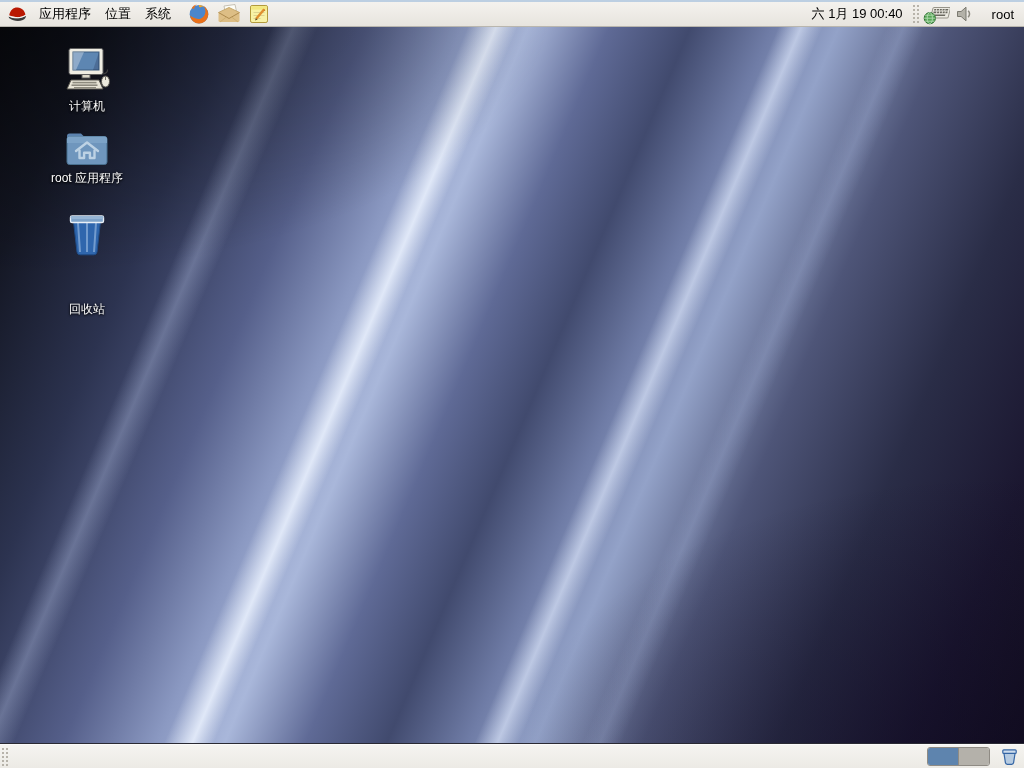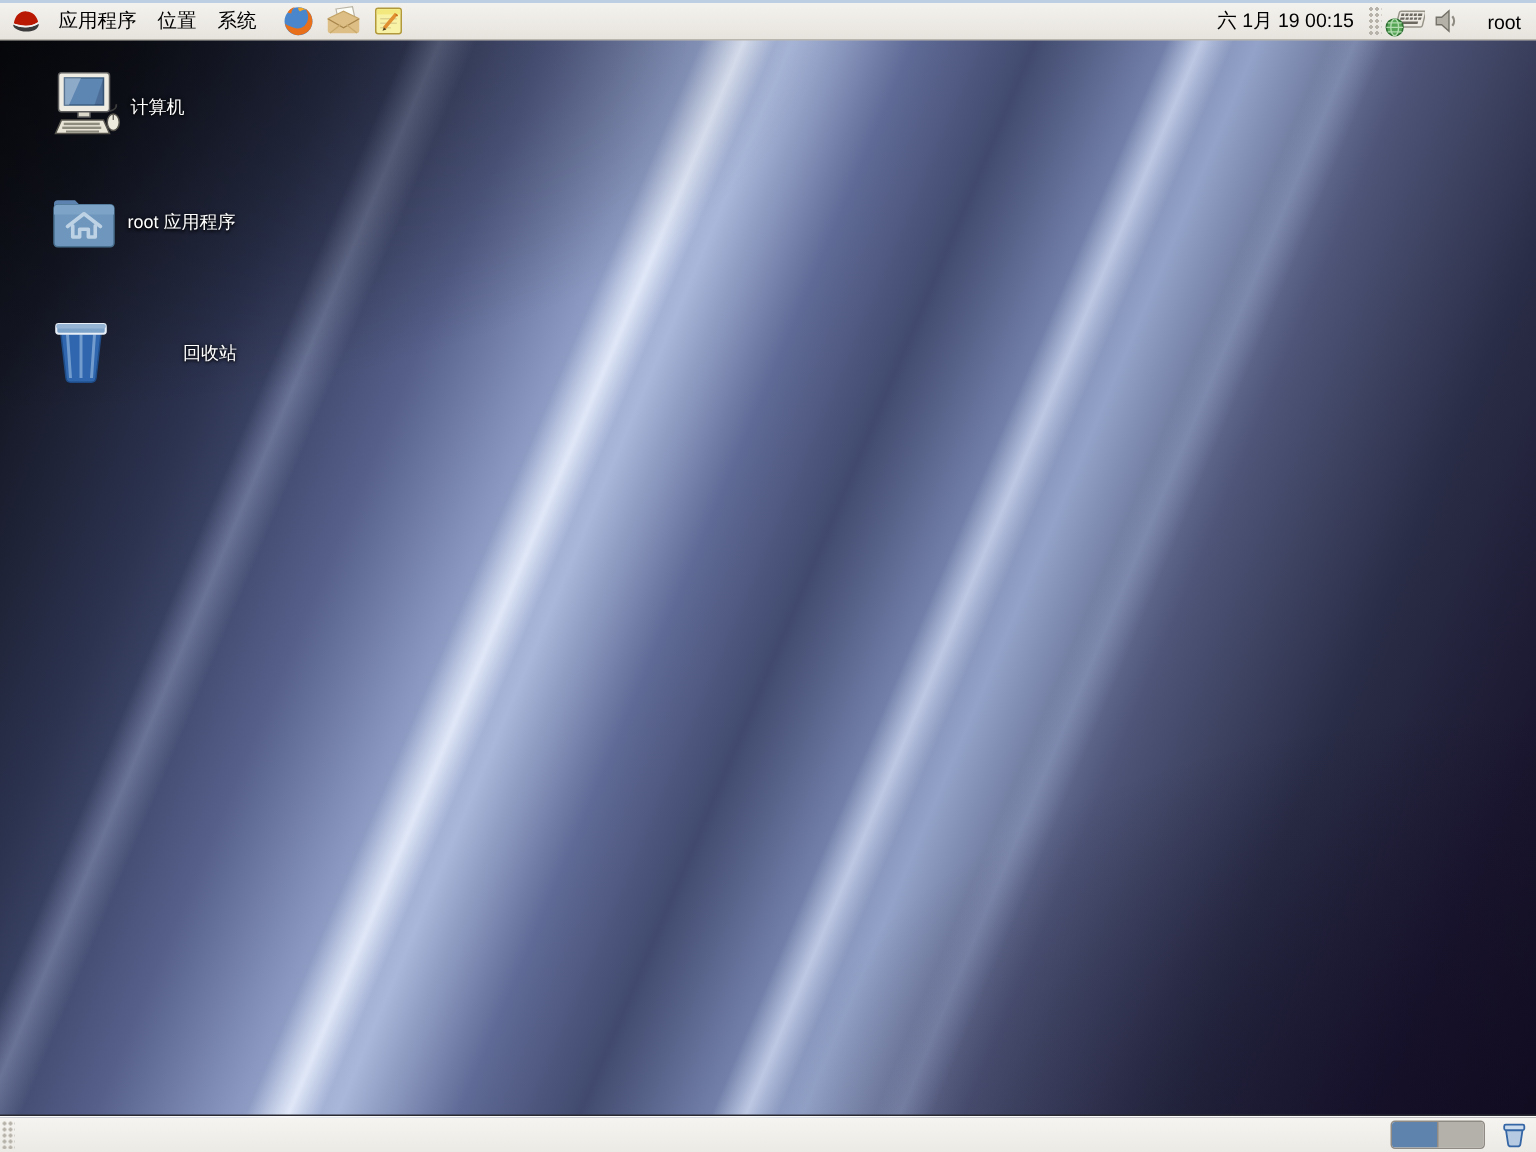--- a/index.html
+++ b/index.html
@@ -55,22 +55,22 @@
   .launcher{
     display:flex;align-items:center;justify-content:center;
     width:30px;height:100%;
   }
   .spacer{flex:1;}
   .clock{padding:0 8px;white-space:nowrap;}
   .tray-icon{display:flex;align-items:center;justify-content:center;width:26px;height:100%;}
   .user-label{font-weight:normal;padding:0 10px 0 14px;}
   
   .desktop-icon{
-    position:absolute;left:32px;width:140px;z-index:2;
-    display:flex;flex-direction:row;align-items:center;gap:3px;
+    position:absolute;left:17px;width:140px;z-index:2;
+    display:flex;flex-direction:column;align-items:center;gap:3px;
     cursor:default;
   }
   .desktop-icon .label{
     color:#fff;font-size:12px;text-align:center;line-height:1.25;
     text-shadow:0 1px 2px rgba(0,0,0,0.95),0 0 3px rgba(0,0,0,0.8);
     padding:0 2px;white-space:nowrap;
   }
   
   .ws-switcher{
     display:flex;height:17px;margin-right:7px;
@@ -141,21 +141,21 @@
         <path d="M8.2 15.8 L16.2 6.2" stroke="#e09030" stroke-width="2.4"></path>
         <path d="M16.2 6.2 l1.2 1 -0.6.8 -1.3-1z" fill="#c86f1e"></path>
         <path d="M7 17.5 l.9 -2.3 1.7 1.4z" fill="#55431d"></path>
       </svg>
     </span>
   </div>
 
   <div class="spacer"></div>
 
   <div class="clock">
-    <span>六 1月 19 00:15</span>
+    <span>六 1月 19 00:40</span>
   </div>
 
   <div class="drag-handle"></div>
 
   <div class="tray-icon" style="width:30px;">
     <span>
       <svg width="27" height="21" viewBox="0 0 27 21">
         <g transform="skewX(-14) translate(8,0)">
           <rect x="3" y="3.5" width="17.5" height="10.5" rx="1" fill="#eceae2" stroke="#97948a"></rect>
           <g fill="#6b6960">

